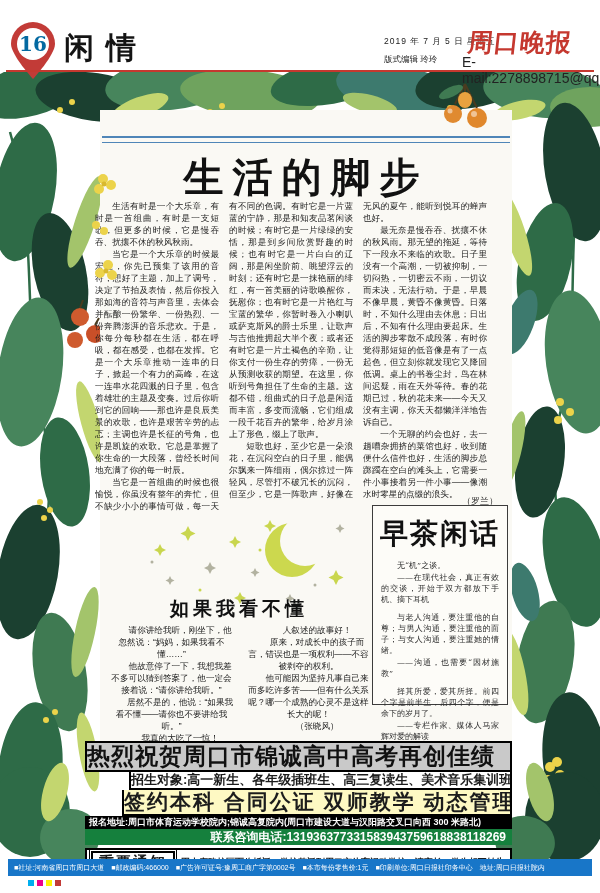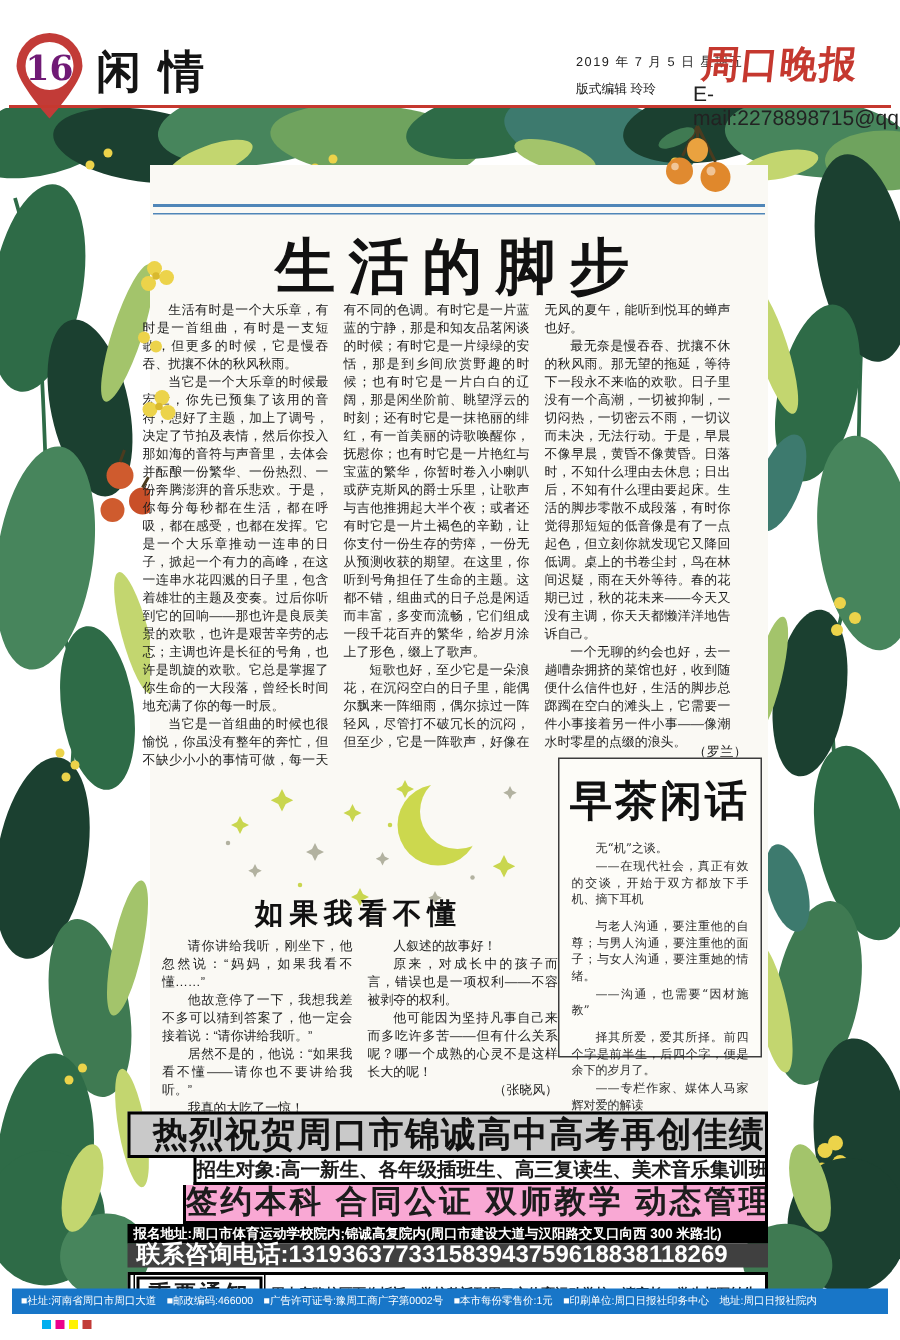--- a/index.html
+++ b/index.html
@@ -1,22 +1,22 @@
 <!DOCTYPE html>
 <html><head>
 <meta charset="utf-8">
 <style>
   html,body{margin:0;padding:0;}
   body{width:600px;height:893px;position:relative;background:#ffffff;
        font-family:"Liberation Sans",sans-serif;overflow:hidden;color:#1c1c1c;}
   .abs{position:absolute;}
   
   .hdr-pin{left:8px;top:22px;width:50px;height:58px;z-index:5;}
-  .hdr-num{left:8px;top:32px;width:50px;text-align:center;font-size:23px;font-weight:bold;
-           color:#701a75;font-family:"DejaVu Serif",serif;z-index:6;}
+  .hdr-num{left:8px;top:32px;width:50px;text-align:center;font-size:20px;font-weight:bold;
+           color:#0369a1;font-family:"DejaVu Serif",serif;z-index:6;}
   .hdr-section{left:64px;top:28px;font-size:30px;font-weight:bold;letter-spacing:12px;
            font-family:Liberation Mono, monospace;color:#141414;z-index:5;}
   .hdr-date{left:384px;top:36px;font-size:8.5px;color:#222;letter-spacing:1px;z-index:5;}
   .hdr-logo{left:468px;top:26px;font-size:25px;font-weight:bold;color:#c5382f;
            font-family:"DejaVu Serif",serif;transform:skewX(-6deg);letter-spacing:1px;z-index:5;}
   .hdr-editor{left:384px;top:54px;font-size:8.5px;color:#222;z-index:5;}
   .hdr-mail{left:462px;top:54px;font-size:14px;color:#222;z-index:5;}
   .hdr-rule{left:6px;top:70px;width:588px;height:2px;background:#c5382f;z-index:5;}
   
   .decor{left:0;top:72px;width:600px;height:788px;z-index:0;}
@@ -32,42 +32,42 @@
            overflow:hidden;color:#1d1d1d;}
   .article p{margin:0;text-indent:2em;}
   .sig1{left:380px;top:495px;width:118px;text-align:right;font-size:9px;z-index:2;color:#222;}
   
   .moon{left:140px;top:510px;width:215px;height:100px;z-index:2;}
   
   .a2-title{left:103px;top:596px;width:272px;text-align:center;font-size:19px;font-weight:bold;
            letter-spacing:4px;color:#111;z-index:2;}
   .a2-cols{left:108px;top:624px;width:264px;display:flex;gap:10px;z-index:2;}
   .a2-col{width:127px;font-size:8.6px;line-height:12px;text-align:justify;color:#1d1d1d;}
-  .a2-col p{margin:0;text-indent:2em;}
+  .a2-col p{margin:0;text-indent:2em;text-align:center;}
   .a2-sig{text-indent:0;text-align:right;margin-top:2px;}
   
   .tea{left:372px;top:505px;width:136px;height:200px;background:#fdfcf8;z-index:2;
        border:1.5px solid #3c3c3c;box-sizing:border-box;}
   .tea-title{text-align:center;font-size:28px;font-weight:bold;letter-spacing:2px;margin:9px 0 7px 0;color:#111;}
   .tea-item{padding:0 8px;font-size:8px;line-height:11px;color:#2e2e2e;
        font-family:"DejaVu Serif",serif;margin-bottom:7px;text-align:justify;}
   .tea-q{margin:0;text-indent:2em;}
   .tea-s{margin:1px 0 0 0;text-indent:2em;}
   
   .ad{left:85px;top:741px;width:427px;z-index:2;box-sizing:border-box;}
-  .ad-title{border:2px solid #000;background:#c9c9c9;text-align:right;font-size:23px;line-height:27px;
+  .ad-title{border:2px solid #000;background:#c9c9c9;text-align:left;font-size:23px;line-height:27px;
        font-weight:bold;color:#111;letter-spacing:1px;white-space:nowrap;overflow:hidden;}
   .ad-row2{border:2px solid #000;border-top:none;background:#fff;text-align:center;font-size:13px;
        line-height:16px;font-weight:bold;white-space:nowrap;overflow:hidden;margin-left:44px;}
-  .ad-row3{border:2px solid #000;border-top:none;background:#f9a8d4;text-align:center;font-size:21px;
+  .ad-row3{border:2px solid #000;border-top:none;background:#fef9c3;text-align:center;font-size:21px;
        line-height:24px;font-weight:bold;letter-spacing:2px;white-space:nowrap;overflow:hidden;margin-left:37px;}
   .ad-bar1{background:#000;color:#fff;font-size:9px;line-height:13px;font-weight:bold;
        padding:0 4px;white-space:nowrap;overflow:hidden;}
-  .ad-bar2{background:#404040;color:#fff;font-size:16px;line-height:16px;font-weight:bold;
-       padding:0 6px;display:flex;justify-content:flex-start;white-space:nowrap;}
+  .ad-bar2{background:#15803d;color:#fff;font-size:12px;line-height:16px;font-weight:bold;
+       padding:0 6px;display:flex;justify-content:flex-end;white-space:nowrap;}
   .notice{margin-top:3px;border:2px solid #000;background:#fff;display:flex;align-items:center;height:24px;}
   .notice-label{border:2px solid #000;outline:1px solid #000;outline-offset:1px;margin:0 6px 0 4px;
        padding:0 6px;font-size:15px;font-weight:bold;letter-spacing:2px;white-space:nowrap;}
   .notice-text{font-size:9px;font-weight:bold;white-space:nowrap;overflow:hidden;}
   
   .foot{left:8px;top:859px;width:584px;height:17px;background:#1876c8;color:#fff;
        font-size:7px;line-height:17px;padding:0 6px;box-sizing:border-box;white-space:nowrap;
        overflow:hidden;z-index:4;}
   .marks{left:28px;top:880px;display:flex;gap:3px;z-index:4;}
   .marks span{width:6px;height:6px;display:block;}

